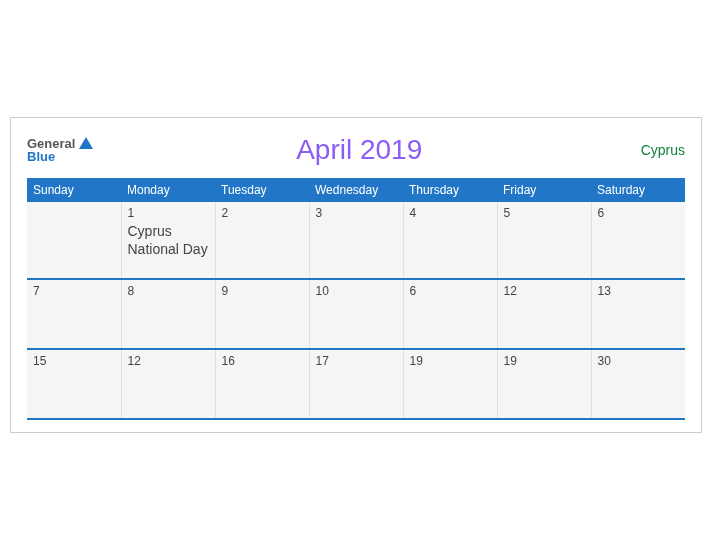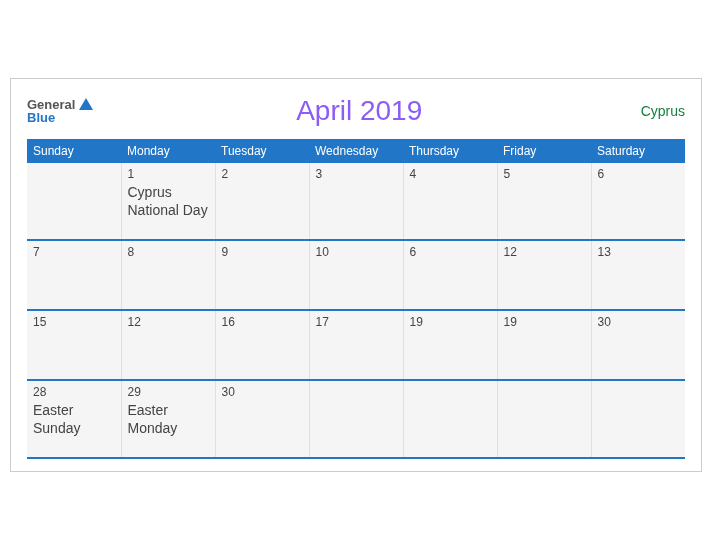--- a/index.html
+++ b/index.html
@@ -196,26 +196,15 @@
           <td>
             <span class="day-number">19</span>
           </td>
           <td>
             <span class="day-number">19</span>
           </td>
           <td>
             <span class="day-number">30</span>
           </td>
         </tr>
-        <tr>
-          <td><span class="day-number">28</span><span class="day-event">Easter Sunday</span></td>
-          <td><span class="day-number">29</span><span class="day-event">Easter Monday</span></td>
-          <td>
-            <span class="day-number">30</span>
-          </td>
-          <td></td>
-          <td></td>
-          <td></td>
-          <td></td>
-        </tr>
       </tbody>
   </table>
 </div>
 
 </body></html>

